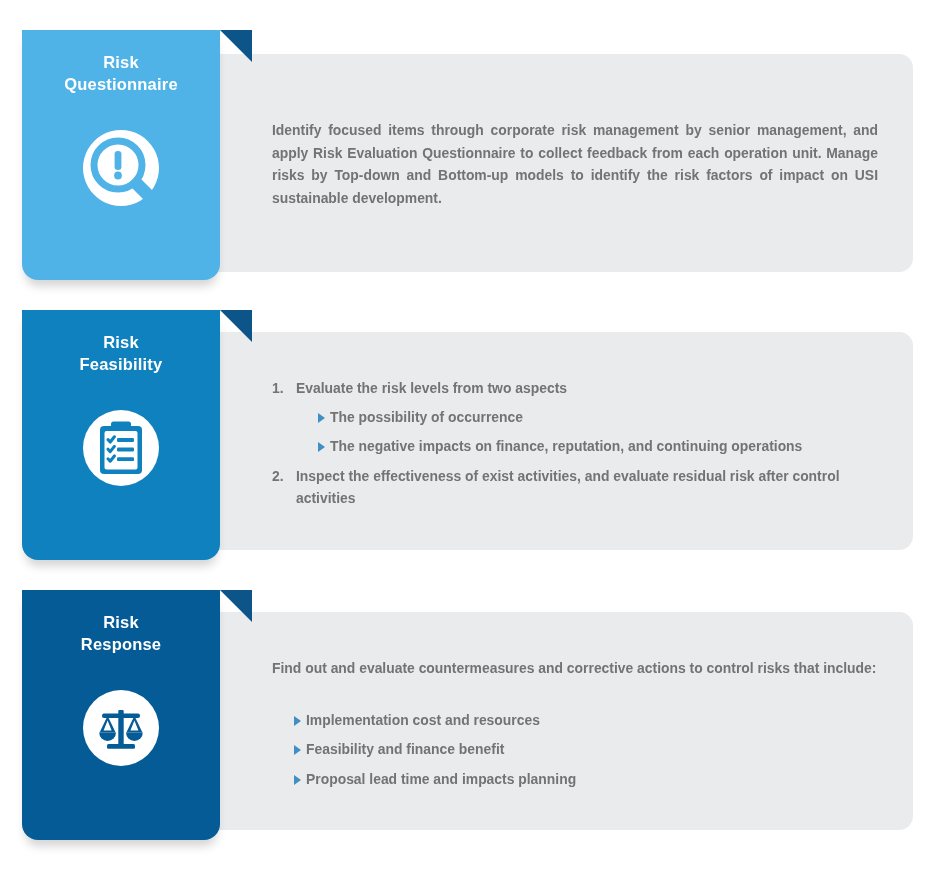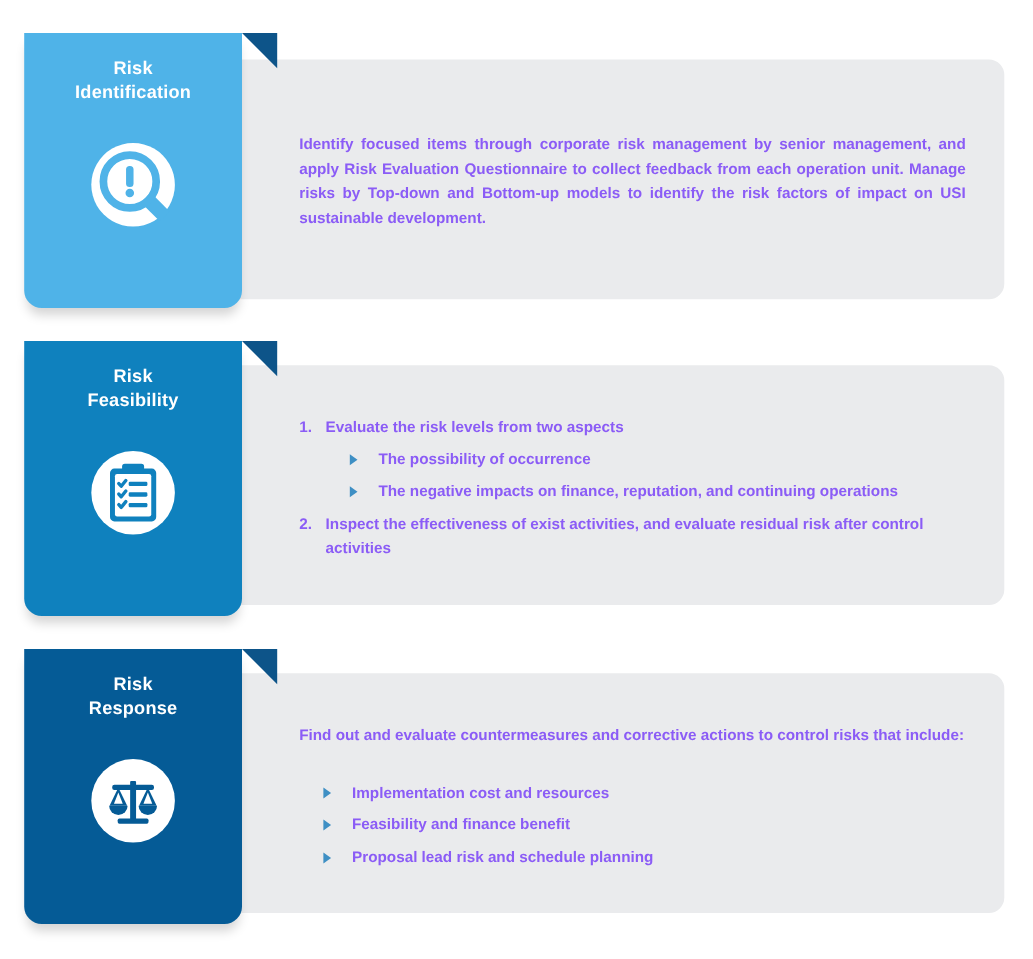--- a/index.html
+++ b/index.html
@@ -54,63 +54,63 @@
 
   .icon-wrap{
     position:absolute;left:50%;transform:translateX(-50%);
     top:99px;width:78px;height:78px;
   }
   .icon-wrap svg{display:block;width:78px;height:78px;}
 
   
   .body{
     position:absolute;left:272px;width:606px;
-    color:#8b5cf6;font-size:13.9px;font-weight:bold;line-height:1.62;
+    color:#737373;font-size:13.9px;font-weight:bold;line-height:1.62;
   }
   .sec1 .body{top:119px;}
   .sec2 .body{top:377px;}
   .sec3 .body{top:657px;}
   .sec2 .body,.sec3 .body{top:auto;}
   .sec2 .body{top:97px;}
   .sec3 .body{top:97px;}
 
   .para{margin:0 0 0 0;text-align:justify;}
   .para.nojust{text-align:left;}
 
   
   .numlist{list-style:none;margin:0;padding:0;}
   .numitem{position:relative;padding-left:24px;margin-bottom:6px;}
   .numitem .num{position:absolute;left:0;top:0;}
   .numitem > .txt{display:block;}
 
   
   .bullets{list-style:none;margin:6px 0 6px 0;padding:0;}
   .bullets.indent{margin-left:22px;}
-  .bullets li{position:relative;padding-left:26px;margin-bottom:7px;}
+  .bullets li{position:relative;padding-left:12px;margin-bottom:7px;}
   .tri{
     position:absolute;left:0;top:7px;
     width:0;height:0;
     border-top:5px solid transparent;
     border-bottom:5px solid transparent;
     border-left:7px solid #3e8fc4;
   }
 </style>
 </head>
 <body>
 
 <div class="stage">
 
   <div class="section sec1">
     <div class="panel"></div>
 
     <div class="card c1">
       <div class="fold"></div>
       <div class="card-title">
         <span>Risk</span>
-        <span>Identification</span>
+        <span>Questionnaire</span>
       </div>
       <div class="icon-wrap">
         <svg viewBox="0 0 78 78" aria-hidden="true">
           <path fill="#ffffff" d="M39 1 A38 38 0 1 1 38.99 1 Z"></path>
           <path fill="#4fb3e8" d="M55 46 L72 63 A38 38 0 0 1 63 72 L46 55 Z"></path>
           <circle cx="36" cy="36" r="24" fill="none" stroke="#4fb3e8" stroke-width="7"></circle>
           <rect x="32.6" y="22" width="6.8" height="19" rx="3.2" fill="#4fb3e8"></rect>
           <circle cx="36" cy="46.5" r="3.9" fill="#4fb3e8"></circle>
         </svg>
       </div>
@@ -211,19 +211,19 @@
         <li>
           <span class="tri"></span>
           <span>Implementation cost and resources</span>
         </li>
         <li>
           <span class="tri"></span>
           <span>Feasibility and finance benefit</span>
         </li>
         <li>
           <span class="tri"></span>
-          <span>Proposal lead risk and schedule planning</span>
+          <span>Proposal lead time and impacts planning</span>
         </li>
       </ul>
     </div>
   </div>
 
 </div>
 
 </body></html>

